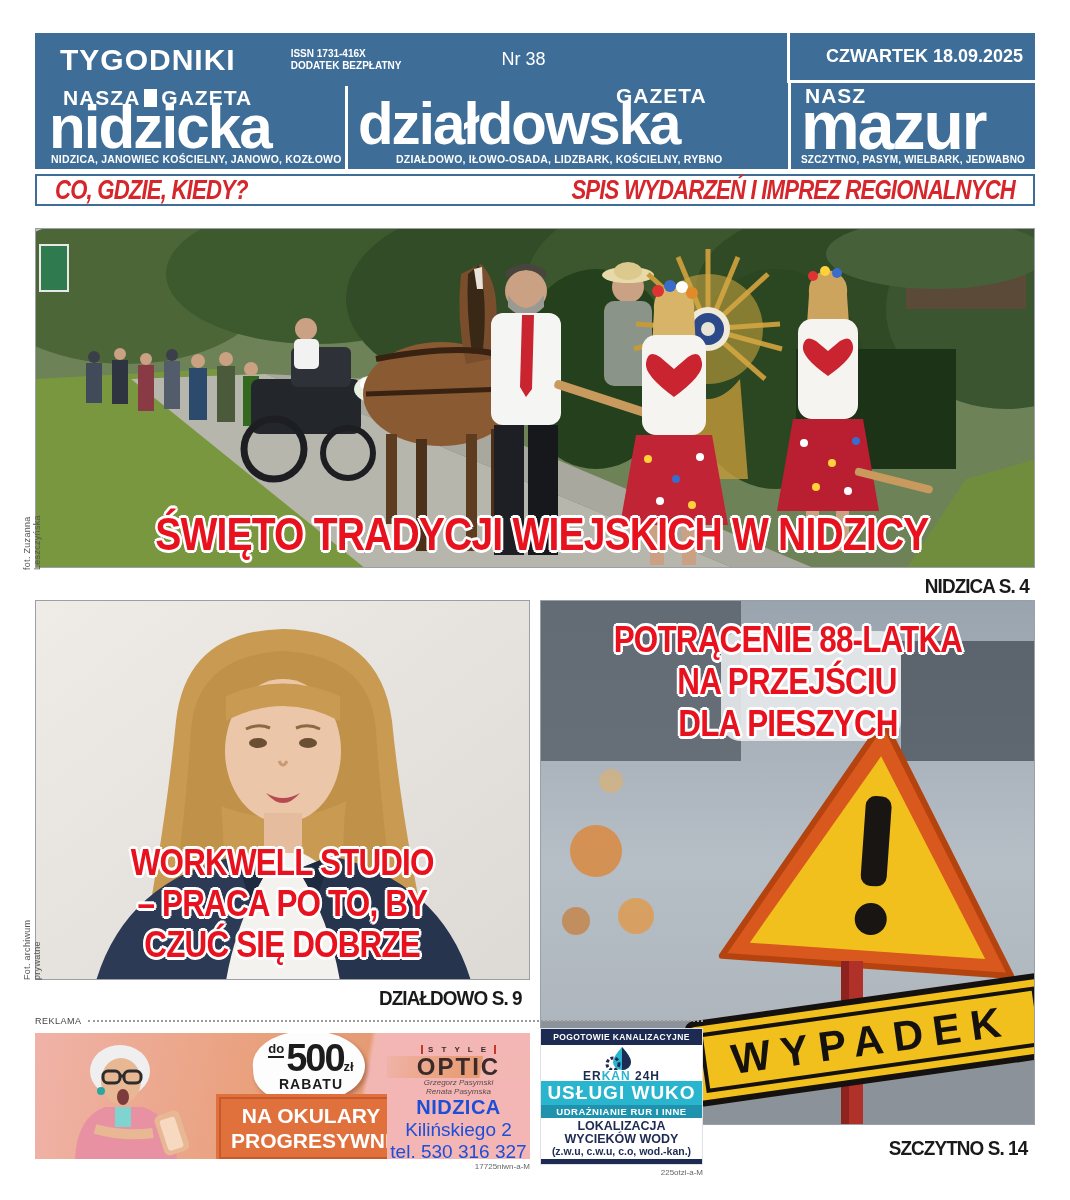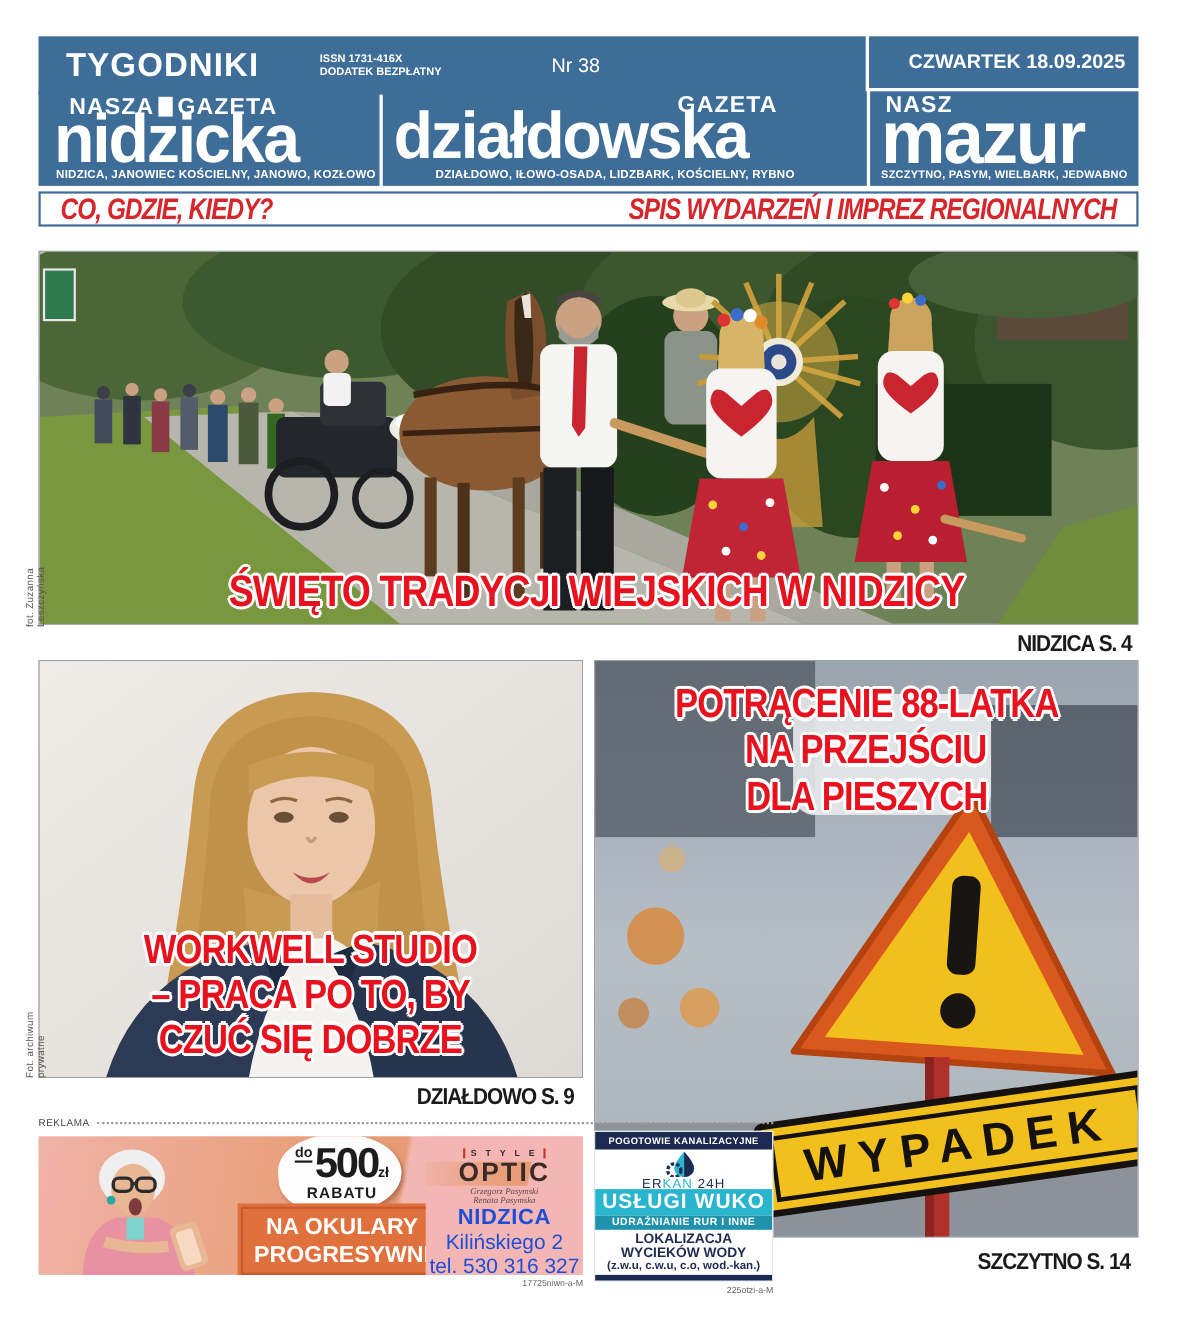--- a/index.html
+++ b/index.html
@@ -38,29 +38,29 @@
   .torn{position:absolute;background:#fdfdfd;border-radius:45% 55% 50% 48%;box-shadow:2px 3px 4px rgba(120,60,40,.45);transform:rotate(-4deg);}
   .disc{color:#1c1c1c;text-align:center;}
   .disc .p{font-size:13px;font-weight:bold;border-bottom:2px solid #1c1c1c;display:inline-block;vertical-align:18px;margin-right:2px;}
   .disc .v{font-size:38px;font-weight:bold;letter-spacing:-2px;}
   .disc .u{font-size:13px;font-weight:bold;}
   .disc .w{font-size:14px;font-weight:bold;letter-spacing:1px;margin-top:-4px;}
   .offerbox{position:absolute;background:#e0703c;border:2px solid #c65a2d;box-shadow:0 0 0 3px #e0703c;color:#fff;text-align:center;font-weight:bold;font-size:21px;line-height:25px;padding:4px 10px;}
   .opticlogo{color:#3a2a2a;text-align:center;}
   .opticlogo .style{font-size:8px;letter-spacing:3px;font-weight:bold;border-left:2px solid #c0392b;border-right:2px solid #c0392b;padding:0 5px;}
   .opticlogo .optic{font-size:24px;font-weight:bold;letter-spacing:2px;line-height:22px;}
-  .opticlogo .owners{font-family:Liberation Serif, serif;font-style:italic;font-size:8px;color:#5a4a4a;line-height:9px;}
+  .opticlogo .owners{font-family:Liberation Sans, sans-serif;font-style:italic;font-size:8px;color:#5a4a4a;line-height:9px;}
   .optaddr{color:#1d4ed8;text-align:center;}
   .optaddr .city{font-weight:bold;font-size:20px;letter-spacing:.5px;}
   .optaddr .street,.optaddr .tel{font-size:19px;}
   .adcode{font-size:8px;color:#666;text-align:right;}
   
   .erkan{background:#fff;border:1px solid #dfe3e8;box-sizing:border-box;text-align:center;overflow:hidden;}
   .erk-top{background:#1d2a52;color:#fff;font-size:8.5px;font-weight:bold;letter-spacing:.4px;padding:3px 0;}
-  .erk-brand{font-size:12px;font-weight:normal;color:#1d2a52;letter-spacing:1px;}
+  .erk-brand{font-size:12px;font-weight:bold;color:#1d2a52;letter-spacing:1px;}
   .erk-brand .kan{color:#2ab5cf;}
   .erk-teal{background:#2ab5cf;color:#fff;font-weight:bold;font-size:19px;letter-spacing:1px;padding:1px 0;}
   .erk-teal2{background:#1f93ad;color:#fff;font-weight:bold;font-size:9.5px;letter-spacing:.5px;padding:1px 0;}
   .erk-loc{color:#1d2a52;font-weight:bold;font-size:12.5px;line-height:13px;}
   .erk-loc2{color:#1d2a52;font-weight:bold;font-size:10.5px;line-height:11px;}
   .erk-phone{background:#1d2a52;color:#fff;font-weight:bold;font-size:18px;padding:3px 0;letter-spacing:.5px;}
 </style>
 </head>
 <body>
 
@@ -240,21 +240,21 @@
       <circle cx="768" cy="214" r="4" fill="#fff"></circle>
         <circle cx="796" cy="234" r="4" fill="#ffd23a"></circle>
         <circle cx="820" cy="212" r="4" fill="#3a6ccc"></circle>
         <circle cx="780" cy="258" r="4" fill="#ffd23a"></circle>
         <circle cx="812" cy="262" r="4" fill="#fff"></circle>
       <rect x="770" y="282" width="13" height="40" fill="#caa183"></rect>
         <rect x="800" y="282" width="13" height="40" fill="#caa183"></rect>
       <rect x="820" y="238" width="80" height="8" rx="4" fill="#c89a5e" transform="rotate(14 820 238)"></rect>
     </g>
   </svg>
-  <div class="abs headline" style="left:14px;right:0;bottom:6px;font-size:40px;">
+  <div class="abs headline" style="left:14px;right:0;bottom:6px;font-size:46px;">
     <span class="cond">ŚWIĘTO TRADYCJI WIEJSKICH W NIDZICY</span>
   </div>
 </div>
 <div class="credit" style="left:22px;top:470px;height:100px;">fot. Zuzanna Leszczyńska</div>
 <div class="abs pageref" style="left:635px;top:574px;width:400px;"><span class="cond">NIDZICA  S. 4</span></div>
 
 <div class="abs photo" style="left:35px;top:600px;width:495px;height:380px;">
   <svg width="495" height="380" viewBox="0 0 495 380">
     <rect width="495" height="380" fill="#e9e6e2"></rect>
     <rect x="0" y="0" width="495" height="380" fill="url(#bgf)"></rect>

